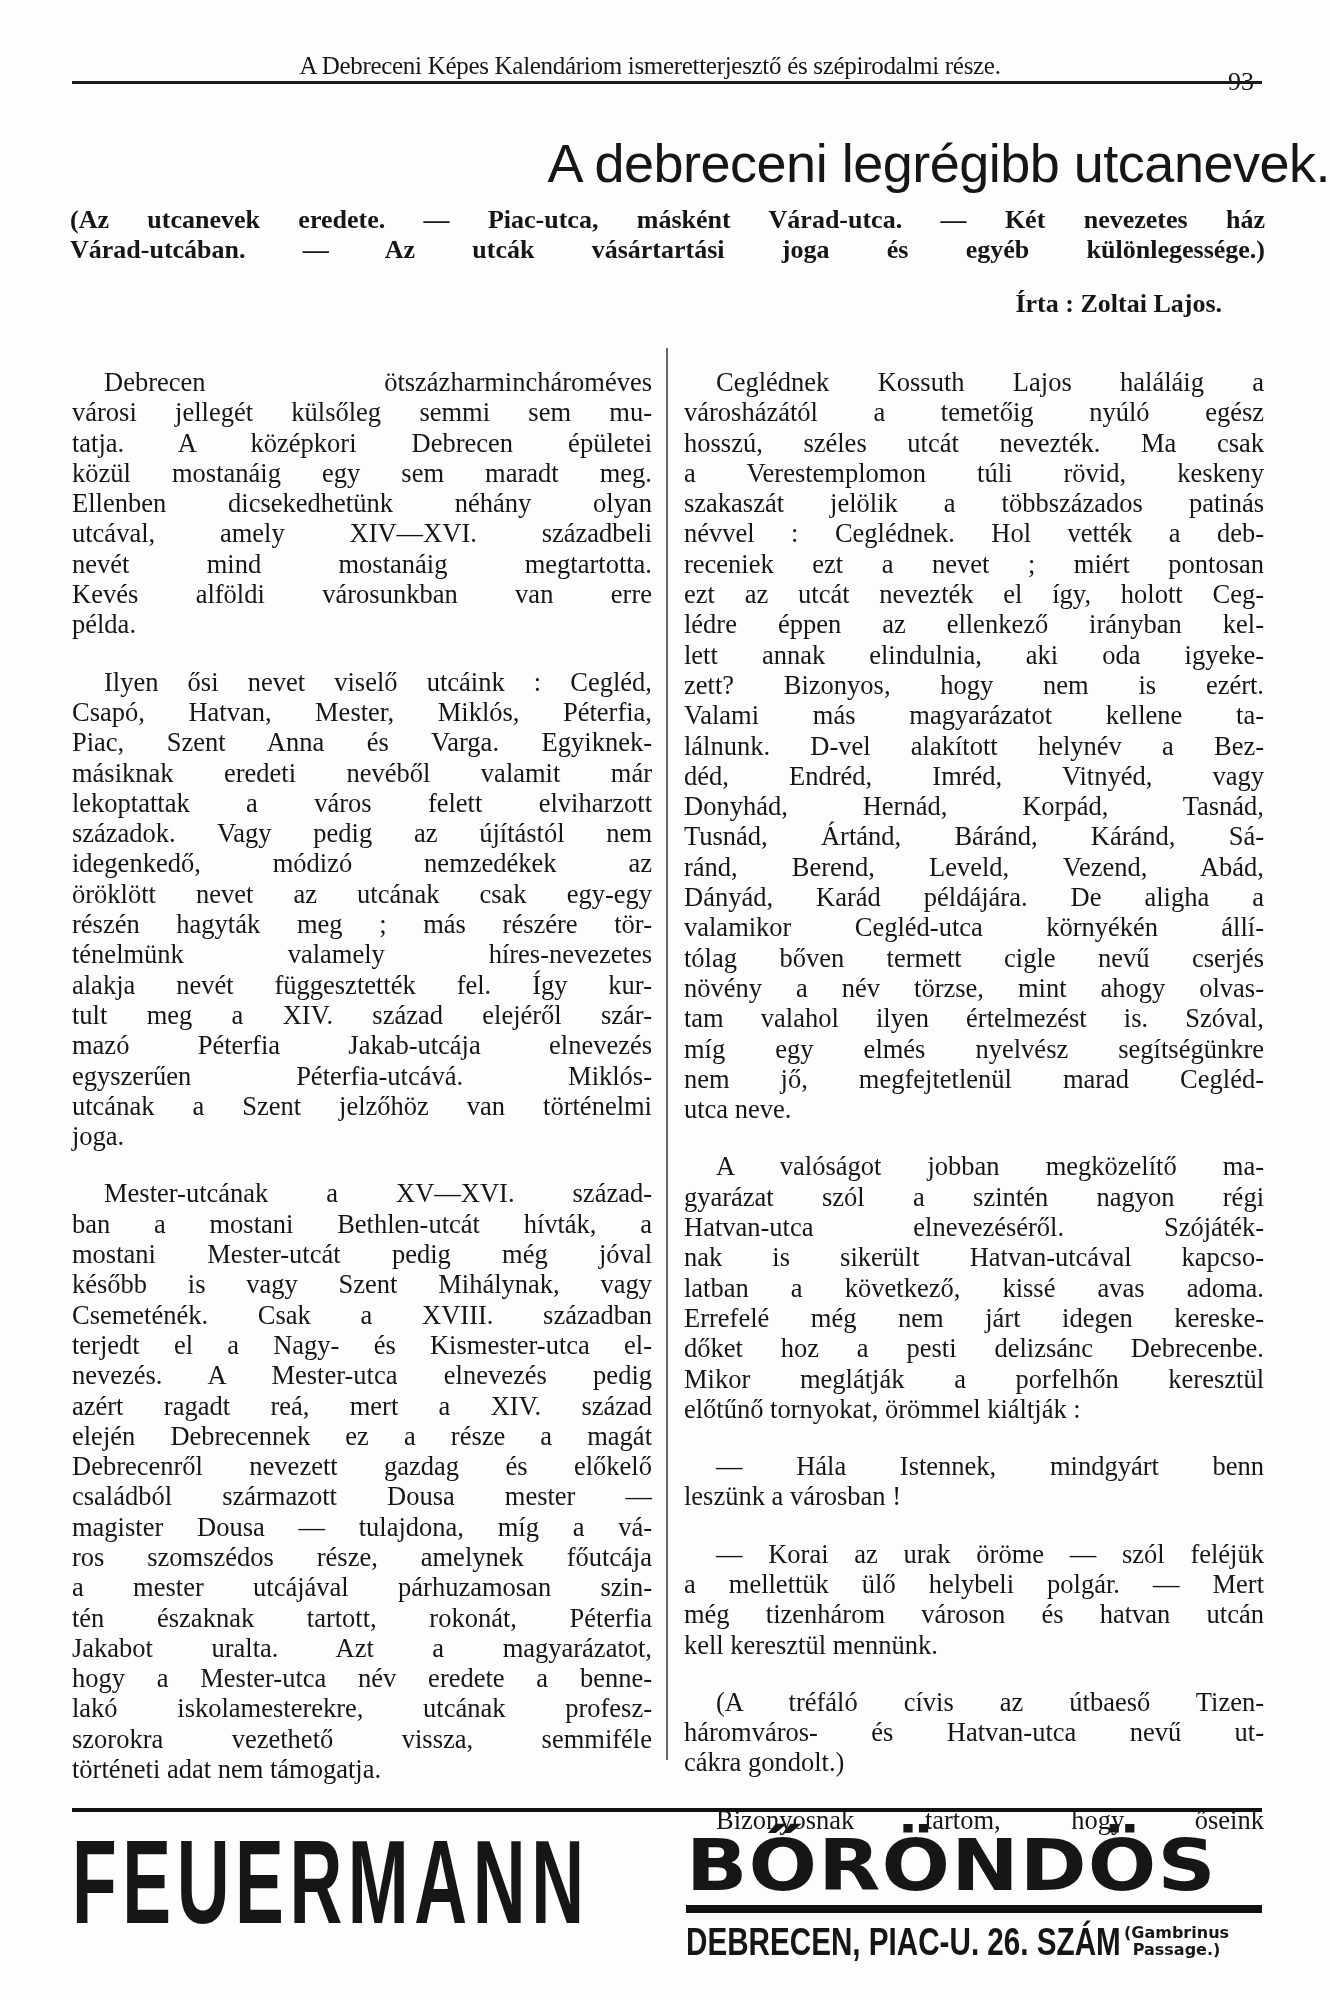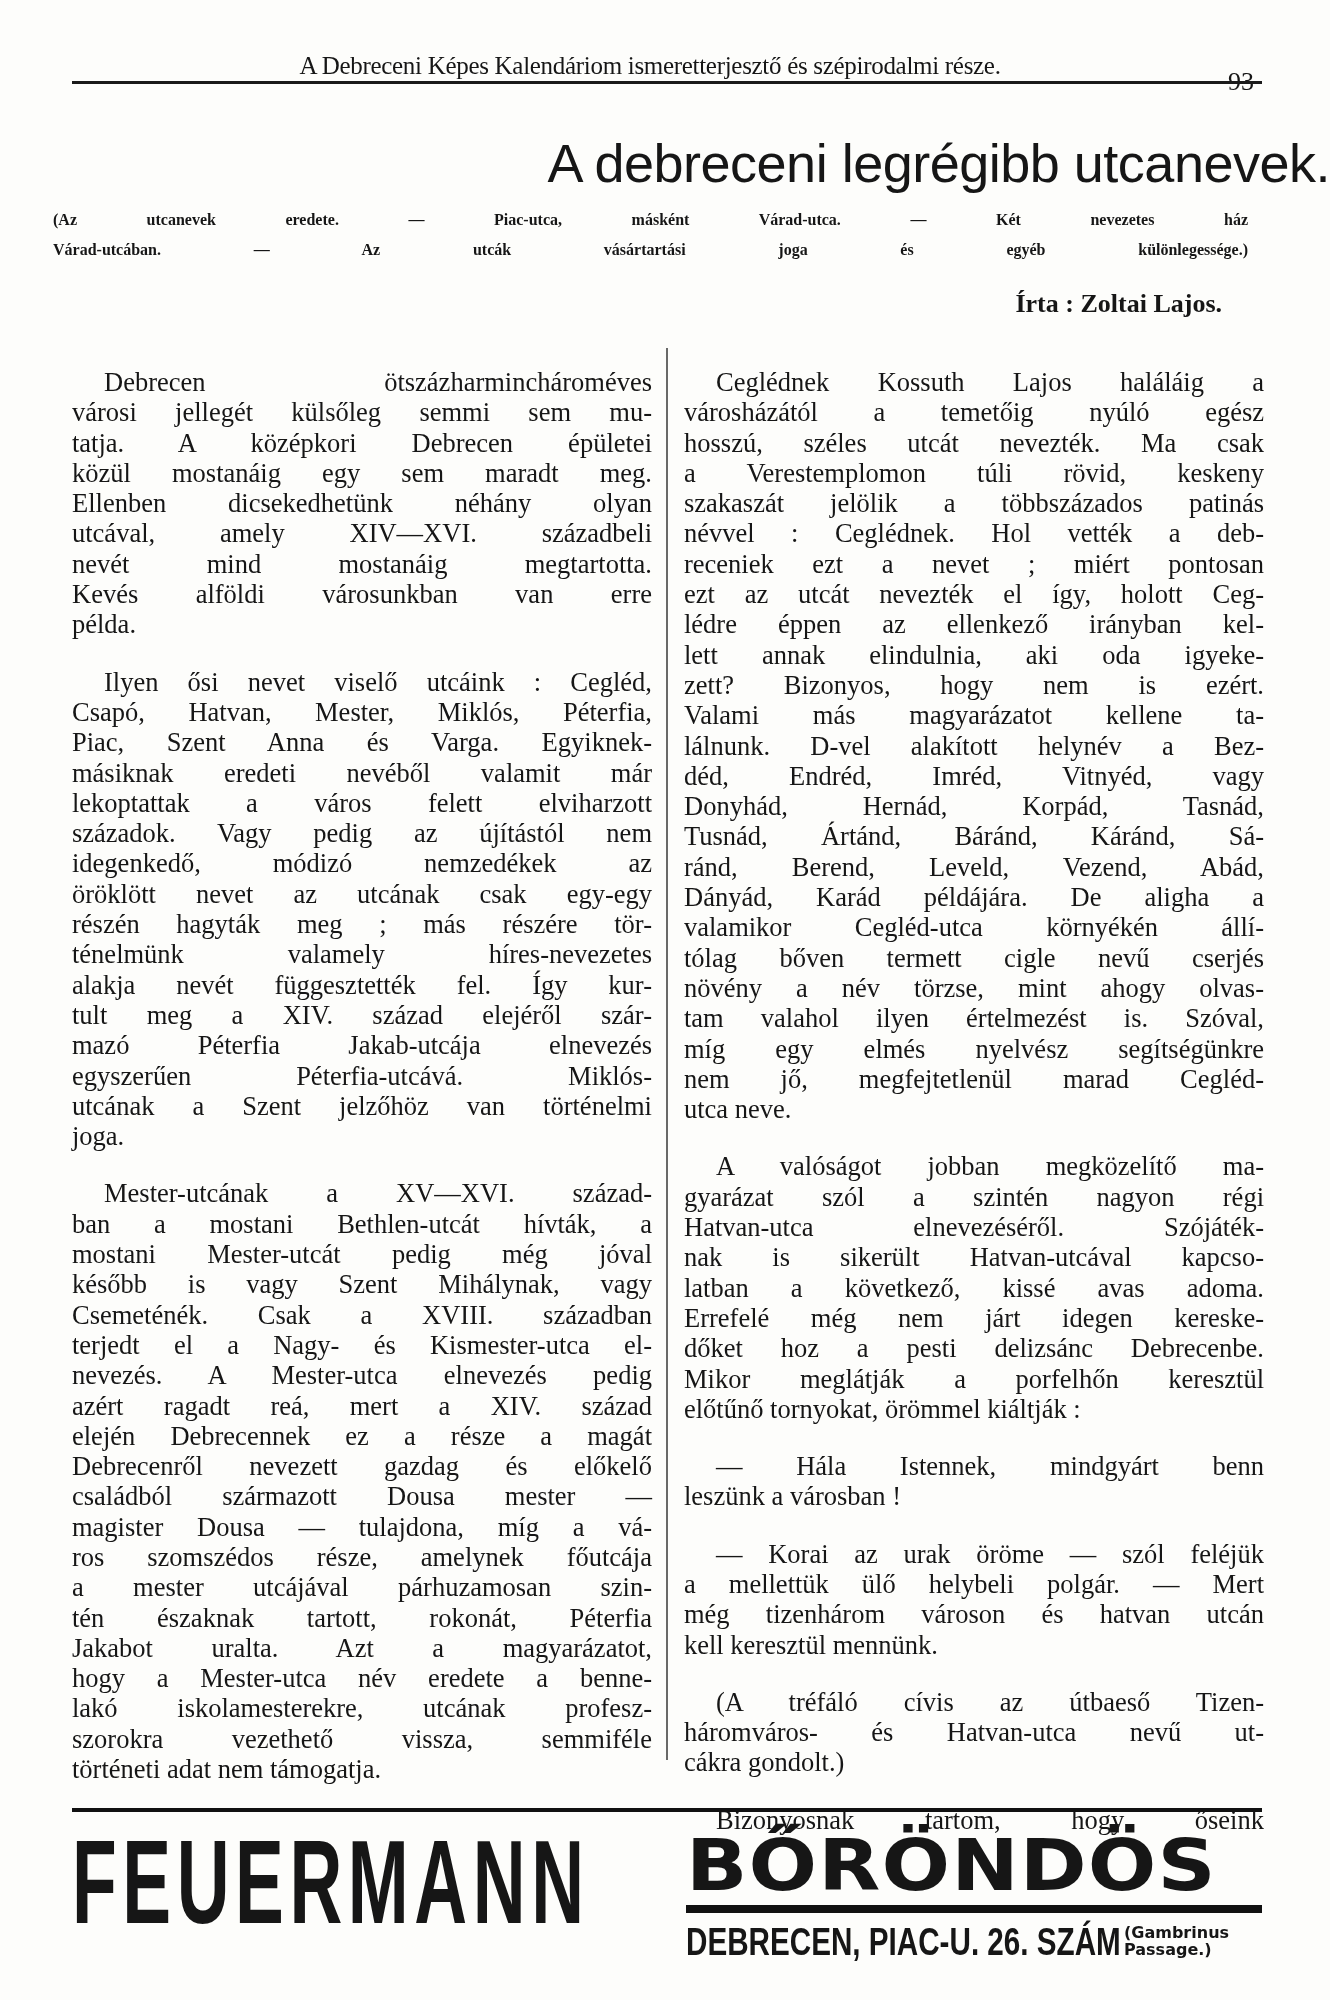--- a/index.html
+++ b/index.html
@@ -15,22 +15,22 @@
       white-space: nowrap;
     }
     .page-num { left: 1228px; top: 52px; font-size: 26px; margin-top: 15px; }
     .head-rule { left: 72px; top: 81px; width: 1190px; height: 3px; background: #1a1a1a; }
     .title {
       left: 0; top: 132px; width: 1330px; text-align: right;
       font-family: "Liberation Sans", "DejaVu Sans", sans-serif;
       font-size: 54px; letter-spacing: -0.5px; white-space: nowrap;
     }
     .subtitle {
-      left: 53px; top: 205px; width: 1195px; text-align: center;
-      font-weight: bold; font-size: 16px; line-height: 30px;
+      left: 70px; top: 205px; width: 1195px; text-align: center;
+      font-weight: bold; font-size: 26px; line-height: 30px;
     }
     .subtitle .line { display: block; white-space: nowrap; }
     .byline {
       left: 0; top: 289px; width: 1222px; text-align: right;
       font-weight: bold; font-size: 26px; white-space: nowrap;
     }
     .col {
       top: 340px; width: 580px;
       font-size: 26.5px; line-height: 30.3px;
     }
@@ -55,21 +55,21 @@
       transform: scaleX(1.12); transform-origin: left top;
     }
     .ad-rule2 { left: 686px; top: 1905px; width: 576px; height: 8px; background: #111; }
     .ad-address {
       left: 686px; top: 1922px; font-family: "Liberation Sans", "DejaVu Sans", sans-serif;
       font-weight: bold; font-size: 38px; line-height: 40px; white-space: nowrap;
       transform: scaleX(0.78); transform-origin: left top;
     }
     .ad-location {
       left: 1124px; top: 1924px; font-family: "DejaVu Sans", sans-serif; font-weight: bold;
-      font-size: 16px; line-height: 17px;
+      font-size: 16px; line-height: 17px; text-align: center;
     }
     .ad-location span { display: block; white-space: nowrap; }
   </style>
 </head>
 <body>
 
 <div class="abs running-head">A Debreceni Képes Kalendáriom ismeretterjesztő és szépirodalmi része.</div>
 <div class="abs page-num">93</div>
 <div class="abs head-rule"></div>
 

